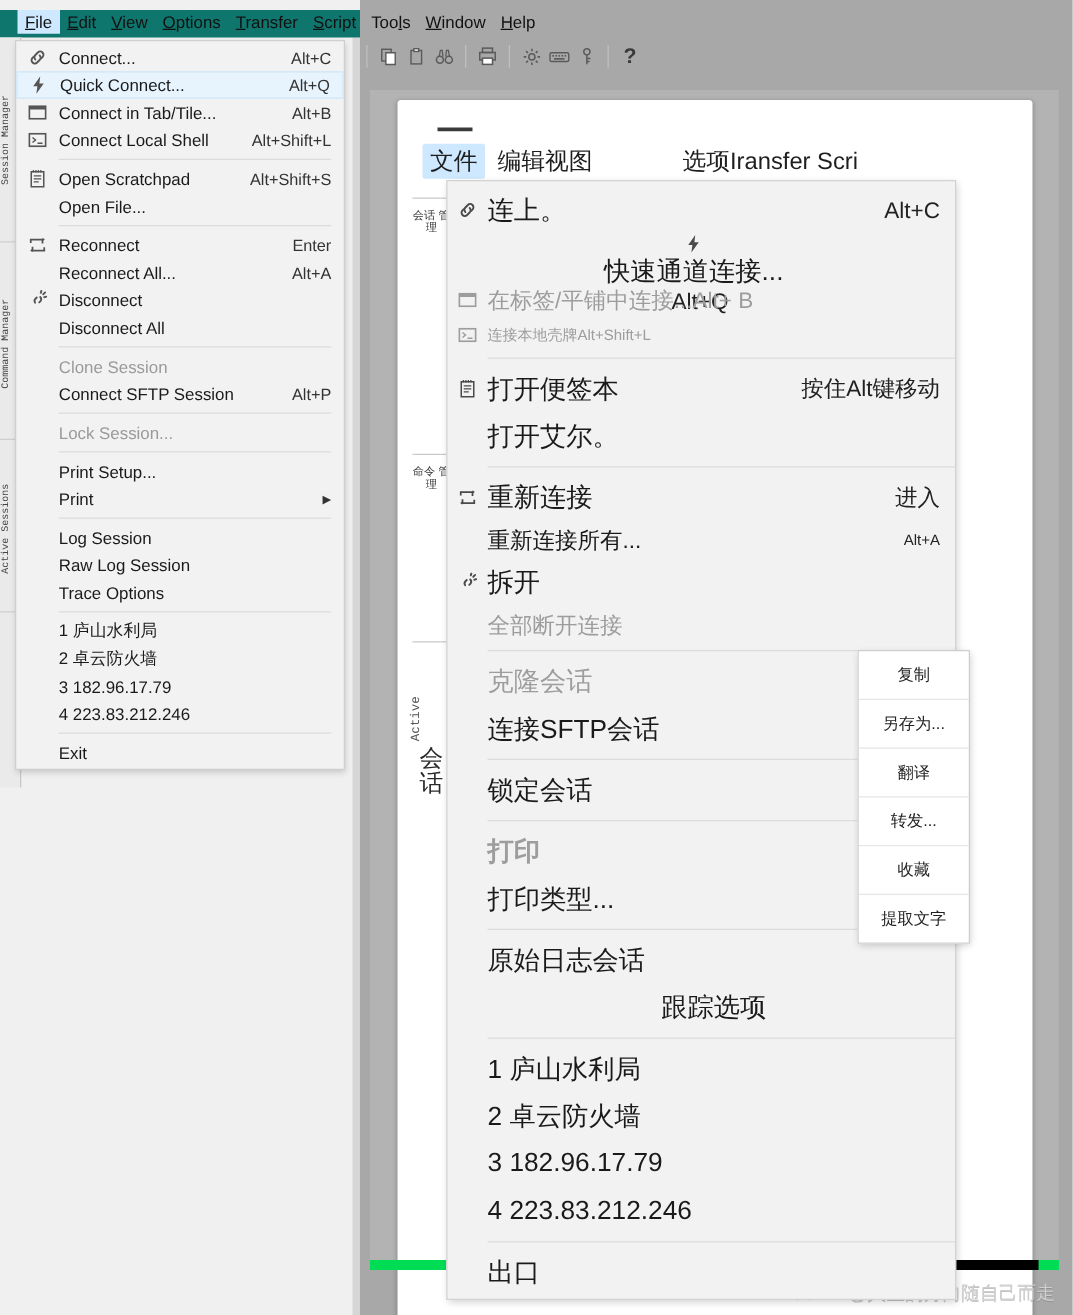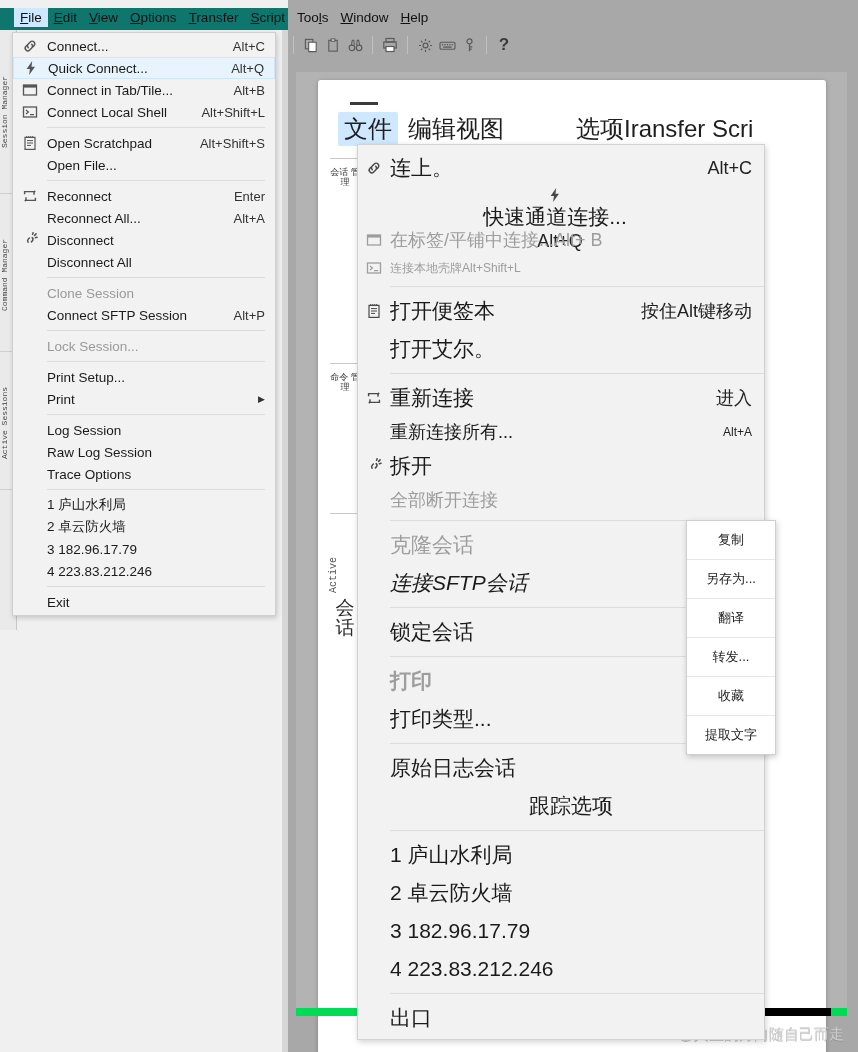--- a/index.html
+++ b/index.html
@@ -46,21 +46,21 @@
   .mrow.disabled .mlabel,.mrow.disabled .maccel{color:#9a9a9a;}
   .msep{height:1px;background:#dcdcdc;margin:4px 10px 4px 34px;}
   .marrow{font-size:9px;color:#333;}
 
   
   #inner-shot{position:absolute;left:296px;top:72px;width:551px;height:940px;background:#b3b3b3;}
   #inner-card{position:absolute;left:22px;top:8px;width:508px;height:1000px;background:#ffffff;
               border-radius:3px;box-shadow:0 1px 4px rgba(0,0,0,.25);overflow:hidden;}
   #inner-minimize{position:absolute;left:32px;top:22px;width:28px;height:3px;background:#3a3a3a;}
   #inner-menubar{position:absolute;left:20px;top:34px;width:480px;height:30px;display:flex;align-items:center;gap:10px;}
-  .cn-menu{font-size:24px;color:#1e1e1e;white-space:nowrap;}
+  .cn-menu{font-size:19px;color:#1e1e1e;white-space:nowrap;}
   .cn-menu.active{background:#cde8ff;padding:1px 6px;border-radius:2px;}
 
   
   #inner-strip{position:absolute;left:8px;top:78px;width:40px;height:560px;}
   .cn-vtab{position:absolute;left:2px;width:34px;text-align:center;font-size:9px;color:#3a3a3a;line-height:1.1;}
   .cn-vtab-big{position:absolute;left:4px;width:30px;font-size:19px;color:#2a2a2a;line-height:1.05;text-align:center;}
   .cn-vtab-rot{position:absolute;left:2px;width:34px;writing-mode:vertical-rl;transform:rotate(180deg);
                font-size:10px;color:#555;font-family:"Liberation Mono","DejaVu Sans Mono",monospace;}
   .strip-line{position:absolute;left:4px;width:30px;height:1px;background:#c9c9c9;}
 
@@ -464,21 +464,21 @@
           </div>
           <div class="cnrow dim" style="height: 30px;">
             <span class="cnicon"></span>
             <span class="cnlabel sz-md">全部断开连接</span>
           </div>
           <div class="cnsep"></div>
           <div class="cnrow dim" style="height: 38px;">
             <span class="cnicon"></span>
             <span class="cnlabel sz-lg">克隆会话</span>
           </div>
-          <div class="cnrow" style="height: 38px; font-style: italic;">
+          <div class="cnrow" style="height: 38px;">
             <span class="cnicon"></span>
             <span class="cnlabel sz-lg">连接SFTP会话</span>
           </div>
           <div class="cnsep"></div>
           <div class="cnrow" style="height: 38px;">
             <span class="cnicon"></span>
             <span class="cnlabel sz-lg">锁定会话</span>
           </div>
           <div class="cnsep"></div>
           <div class="cnrow dim" style="height: 38px; font-weight: bold;">

